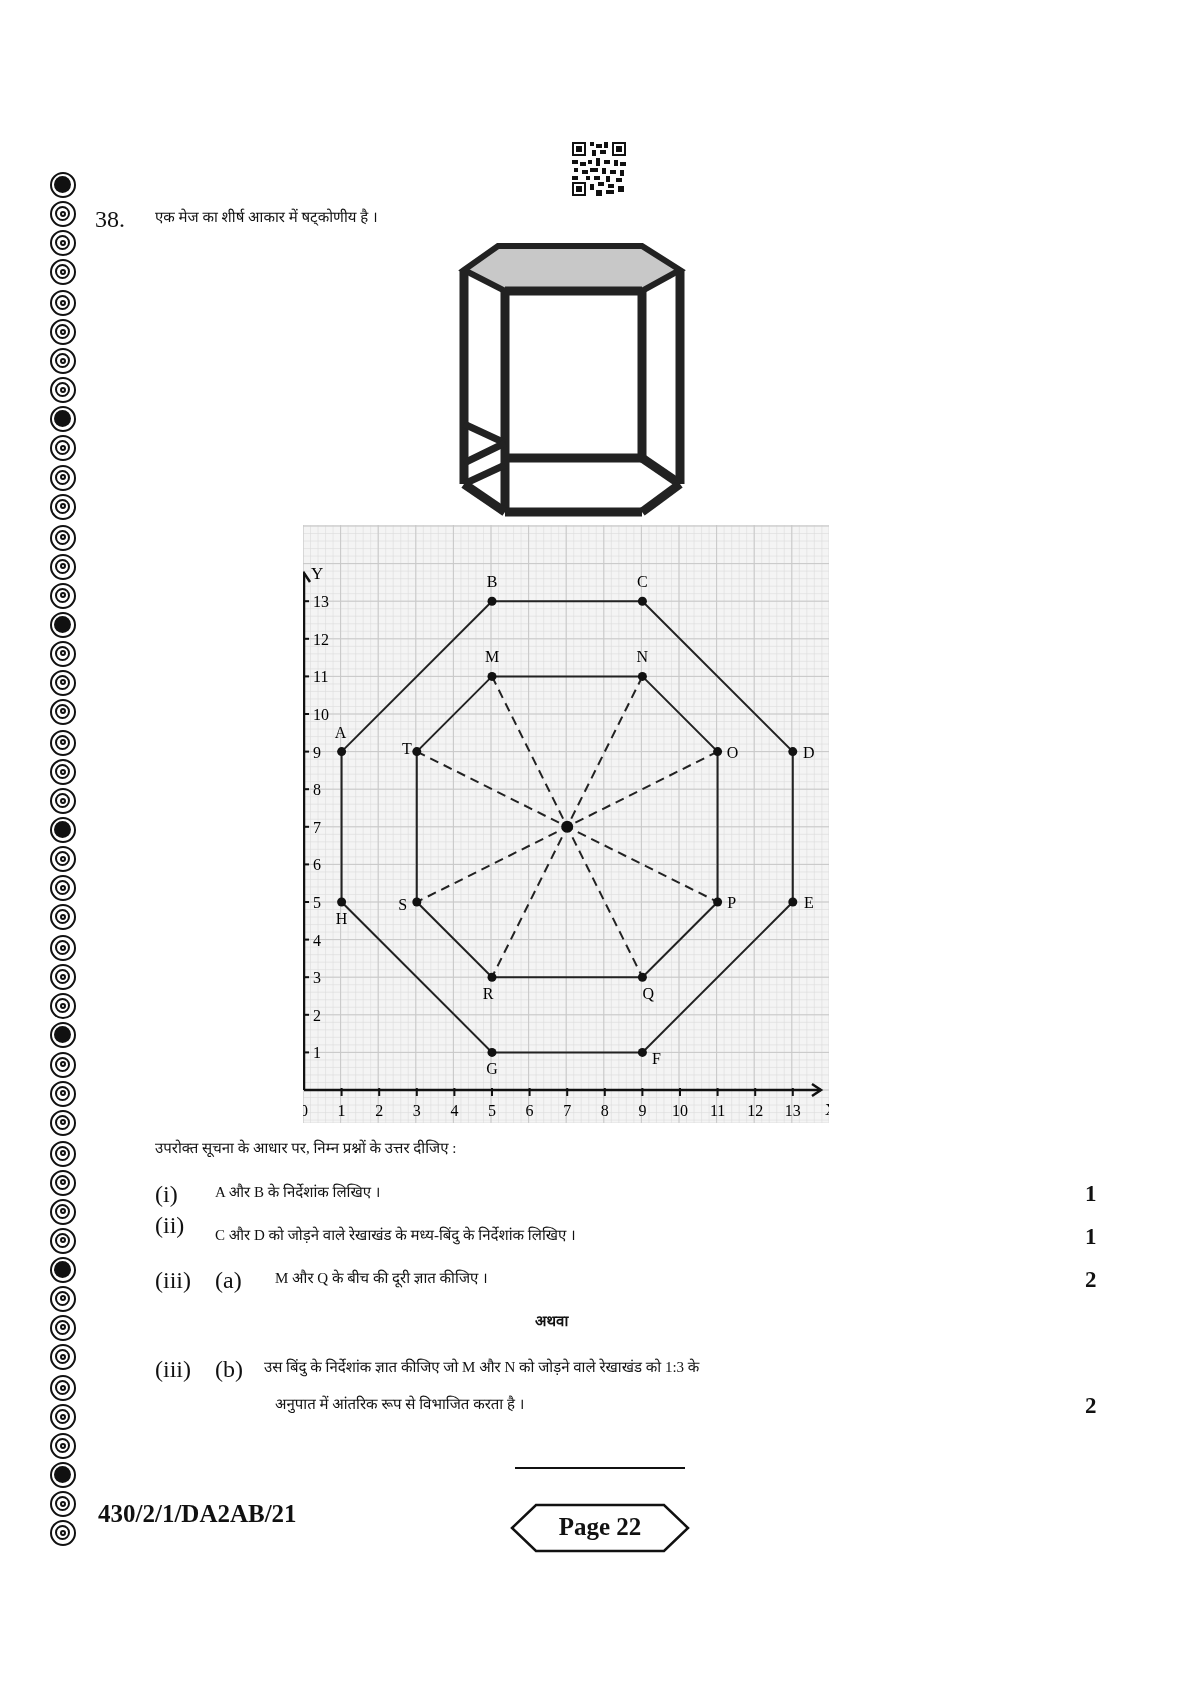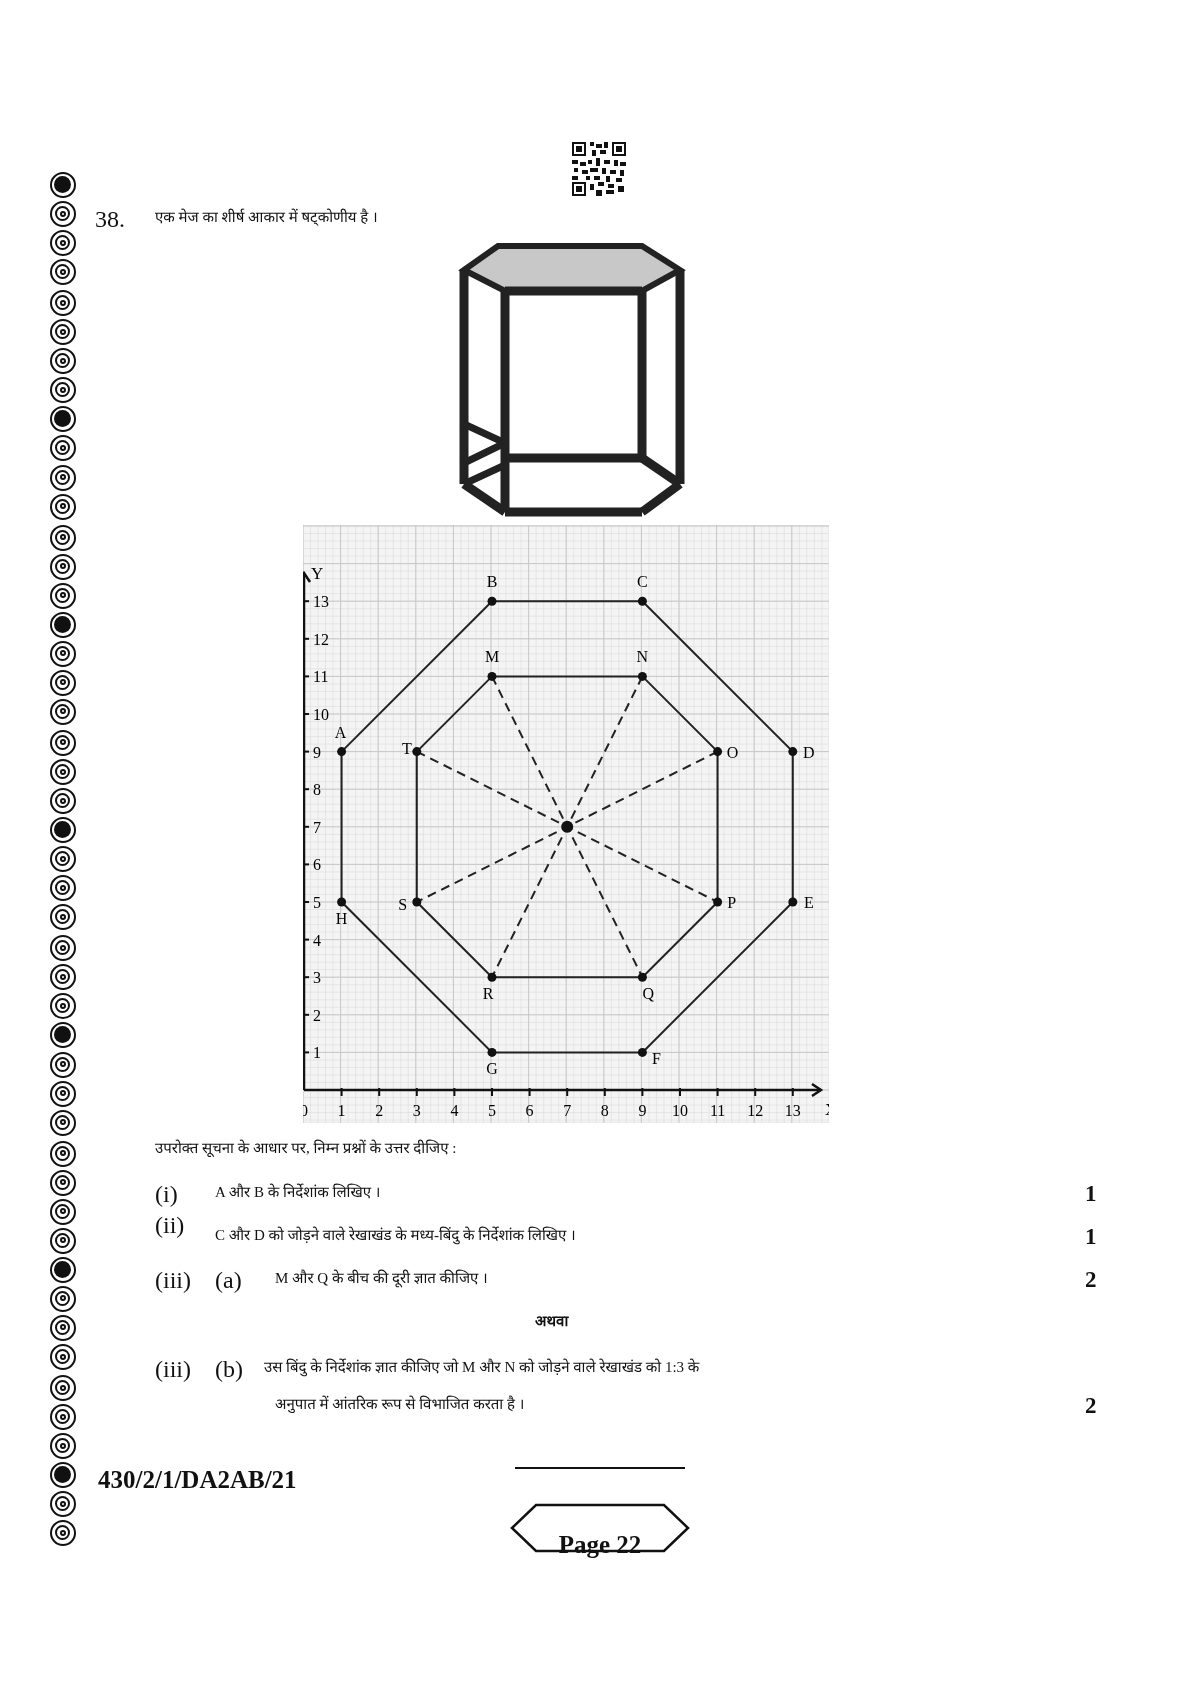--- a/index.html
+++ b/index.html
@@ -445,19 +445,19 @@
 <div class="abs qtext" style="left:535px;top:1310px;font-weight:bold;">अथवा</div>
 
 <div class="abs num" style="left:155px;top:1356px;">(iii)</div>
 <div class="abs num" style="left:215px;top:1356px;">(b)</div>
 <div class="abs qtext" style="left:264px;top:1356px;white-space:nowrap;">उस बिंदु के निर्देशांक ज्ञात कीजिए जो M और N को जोड़ने वाले रेखाखंड को 1:3 के</div>
 <div class="abs qtext" style="left:275px;top:1393px;">अनुपात में आंतरिक रूप से विभाजित करता है ।</div>
 <div class="marks" style="top:1393px;">2</div>
 
 <div class="abs" style="left:515px;top:1467px;width:170px;height:2px;background:#111;"></div>
 
-<div class="abs footer-code" style="left:98px;top:1466px;">430/2/1/DA2AB/21</div>
+<div class="abs footer-code" style="left:98px;top:1500px;">430/2/1/DA2AB/21</div>
 <div class="abs" style="left:510px;top:1503px;width:180px;height:50px;">
   <svg width="180" height="50" viewBox="0 0 180 50" style="position:absolute;left:0;top:0;">
     <polygon points="2,25 26,2 154,2 178,25 154,48 26,48" fill="#fff" stroke="#111" stroke-width="2.5"></polygon>
   </svg>
-  <div style="position:absolute;left:0;top:10px;width:180px;text-align:center;font-weight:bold;font-size:25px;font-family:'Liberation Serif','DejaVu Serif',serif;margin-top:18px;">Page 22</div>
+  <div style="position:absolute;left:0;top:10px;width:180px;text-align:center;font-weight:bold;font-size:25px;font-family:'Liberation Serif','DejaVu Serif',serif;">Page 22</div>
 </div>
 
 </body></html>

